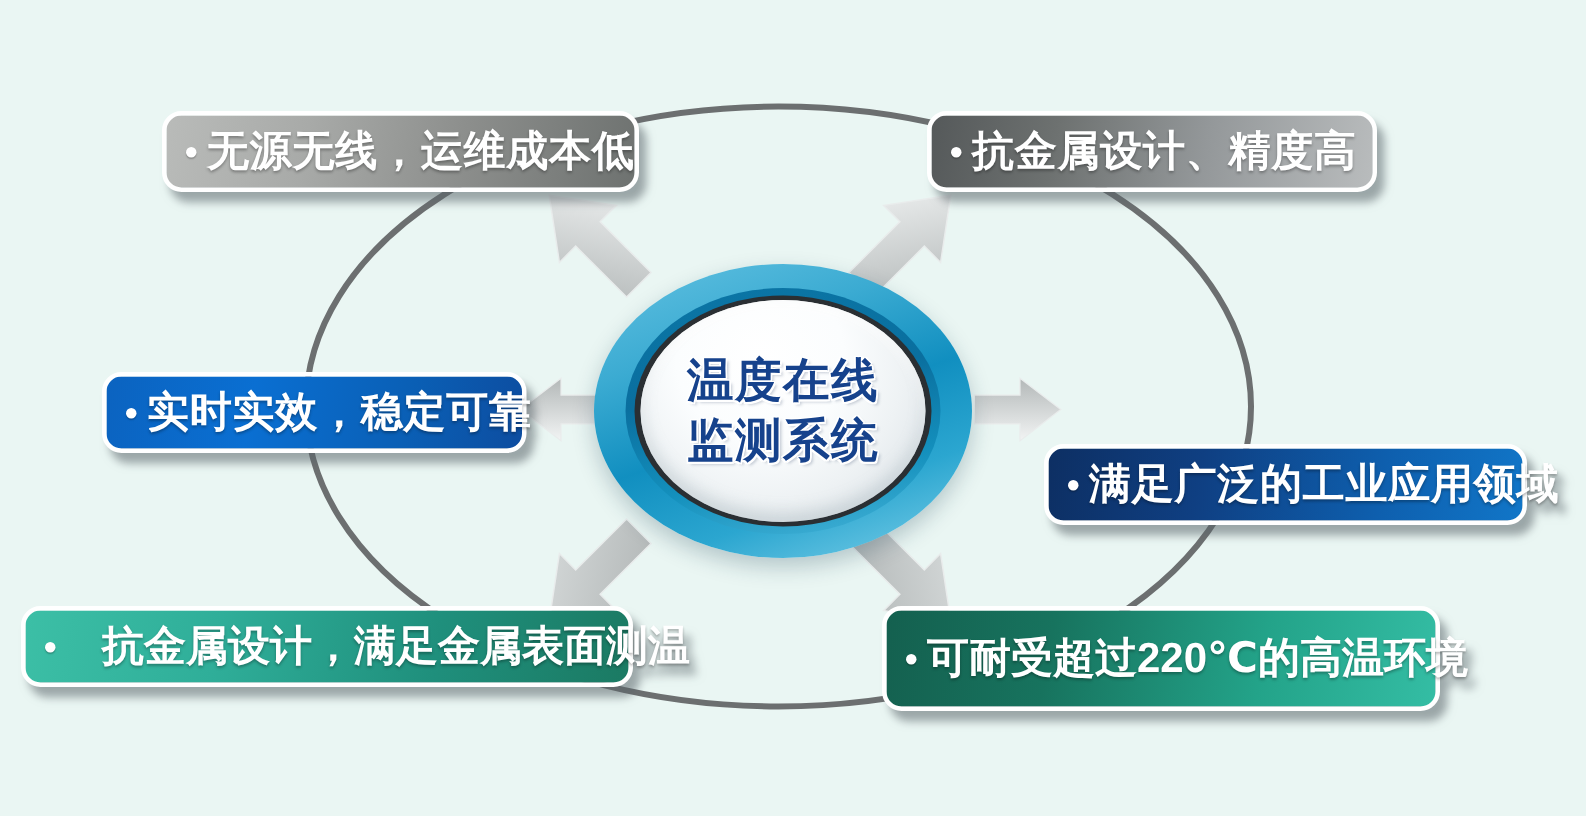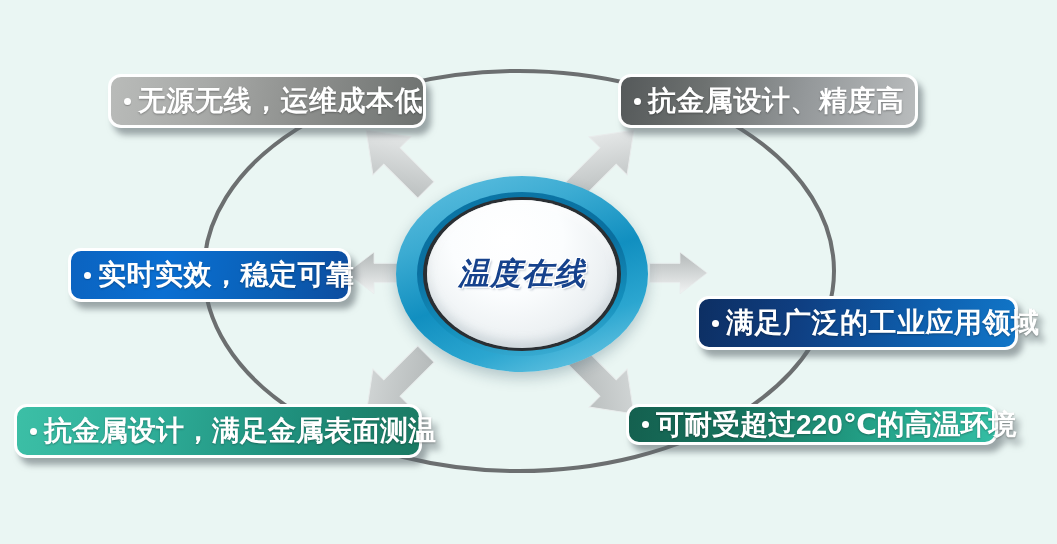--- a/index.html
+++ b/index.html
@@ -33,21 +33,20 @@
   }
   #hub-dark{
     position:absolute;left:27px;top:21px;width:198px;height:154px;border-radius:50%;
     background:#2a2f33;
   }
   #hub-inner{
     position:absolute;left:31px;top:24px;width:190px;height:148px;border-radius:50%;
     background:radial-gradient(ellipse at 42% 26%,#ffffff 0%,#fbfdfe 36%,#eef2f4 62%,#dfe5e9 85%,#ccd4d9 100%);
     display:flex;flex-direction:column;align-items:center;justify-content:center;
     box-shadow:inset 0 -6px 10px rgba(150,165,175,.35), inset 0 4px 8px rgba(255,255,255,.9);
-    font-style:italic;
   }
   #hub-inner .hub-line{
     font-size:31px;font-weight:bold;color:#16428c;letter-spacing:1px;line-height:1.28;
     text-shadow:
        1px 0 0 #ffffff, -1px 0 0 #ffffff, 0 1px 0 #ffffff, 0 -1px 0 #ffffff,
        1px 1px 0 #ffffff, -1px -1px 0 #ffffff, 1px -1px 0 #ffffff, -1px 1px 0 #ffffff,
        2px 2px 2px rgba(60,80,110,.28);
     white-space:nowrap;
   }
 
@@ -76,22 +75,22 @@
 
   #label-tl{left:108px;top:74px;width:318px;height:54px;
     background:linear-gradient(100deg,#b9bbb9 0%,#a8aaa8 30%,#8d8f8d 62%,#6e7270 100%);}
   #label-tr{left:618px;top:74px;width:300px;height:54px;
     background:linear-gradient(100deg,#55595a 0%,#6d7170 28%,#94989a 62%,#b9bcbd 100%);}
   #label-ml{left:68px;top:248px;width:283px;height:54px;
     background:linear-gradient(100deg,#0b63c0 0%,#0a6fd2 35%,#0a5fb5 72%,#0d4da0 100%);}
   #label-mr{left:696px;top:248px;width:322px;height:54px;
     background:linear-gradient(100deg,#0d2f63 0%,#0f3f82 32%,#0e5fae 70%,#1176c8 100%);margin-top:48px;}
   #label-bl{left:14px;top:404px;width:408px;height:54px;
-    background:linear-gradient(100deg,#3cbfa6 0%,#2fae99 32%,#1f8f7c 68%,#1b7a63 100%);}
-  #label-br{left:626px;top:404px;width:372px;height:41px;
+    background:linear-gradient(100deg,#3cbfa6 0%,#2fae99 32%,#1f8f7c 68%,#1b7a63 100%);gap:24px;}
+  #label-br{left:588px;top:404px;width:372px;height:70px;
     background:linear-gradient(100deg,#14604f 0%,#17735e 30%,#23a389 68%,#34bda4 100%);}
 
   #label-bl .txt,#label-br .txt{letter-spacing:0;}
 </style>
 </head>
 <body>
 
 <div id="stage">
 
   <svg id="ring-svg" viewBox="0 0 1057 544">
@@ -169,20 +168,21 @@
       <polygon points="50,6 78,44 62,44 62,94 38,94 38,44 22,44" fill="url(#gF)" stroke="#e9ecec" stroke-width="1"></polygon>
     </g>
   </svg>
 
   <div id="hub">
     <div id="hub-outer"></div>
     <div id="hub-mid"></div>
     <div id="hub-dark"></div>
     <div id="hub-inner">
       <div class="hub-line">温度在线</div>
+      <div class="hub-line">监测系统</div>
     </div>
   </div>
 
   <div class="label" id="label-tl">
     <span class="bullet"></span>
     <span class="txt">无源无线，运维成本低</span>
   </div>
 
   <div class="label" id="label-tr">
     <span class="bullet"></span>

